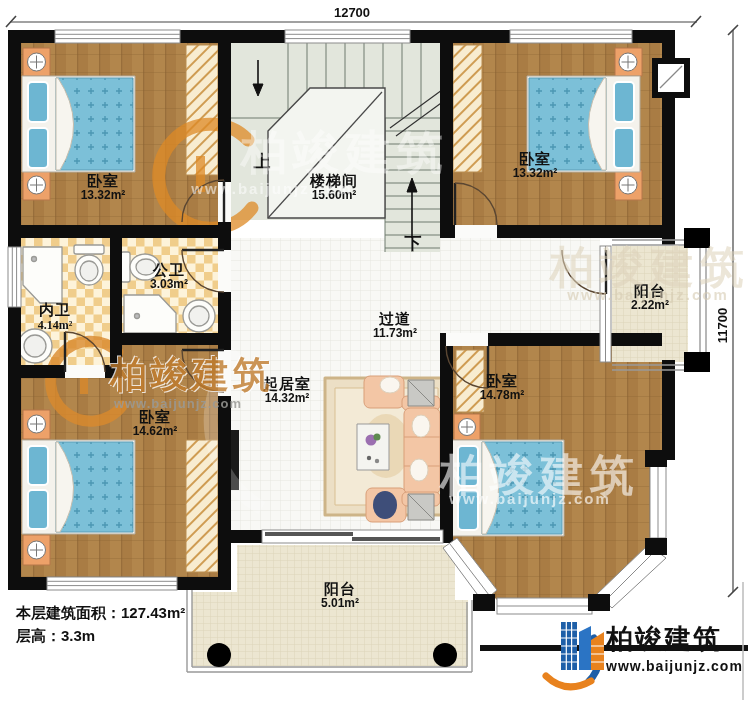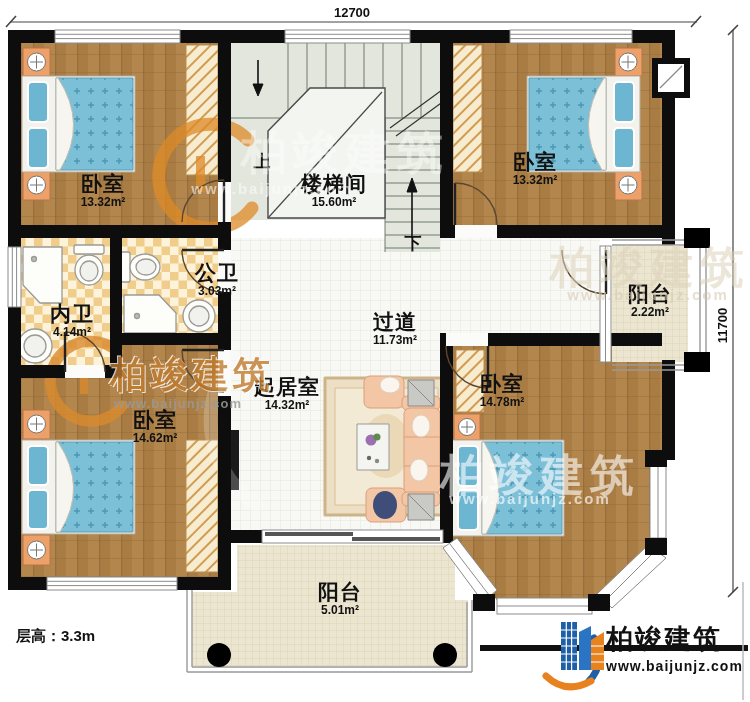--- a/index.html
+++ b/index.html
@@ -1,21 +1,21 @@
 <!DOCTYPE html>
 <html><head>
 <meta charset="utf-8">
 <style>
   html,body{margin:0;padding:0;background:#fff;}
   #canvas{position:relative;width:750px;height:702px;background:#ffffff;overflow:hidden;
           font-family:"Liberation Sans","DejaVu Sans",sans-serif;}
   #plan-svg{position:absolute;left:0;top:0;}
   .lbl{position:absolute;color:#111;font-weight:bold;white-space:nowrap;}
   .room-label{transform:translateX(-50%);text-align:center;line-height:1.15;}
-  .room-label .rn{font-size:21px;letter-spacing:1px;}
+  .room-label .rn{font-size:15px;letter-spacing:1px;}
   .room-label .ra{font-size:12px;}
   .dir-label{font-size:17px;transform:translateX(-50%);}
   .dim-label{font-size:13px;transform:translateX(-50%);}
   .dim-label.vert{transform:translateX(-50%) rotate(-90deg);}
   .info-line{font-size:15px;}
   .title-name{font-size:35px;letter-spacing:3px;}
   .title-scale{font-size:28px;font-weight:bold;}
   .brand-name{font-size:27px;letter-spacing:2px;}
   .brand-url{font-size:14px;letter-spacing:1px;}
   .wm{position:absolute;font-weight:bold;transform:translateX(-50%);white-space:nowrap;}
@@ -341,25 +341,25 @@
   <div class="lbl room-label" style="left:535px;top:150px;">
     <div class="rn">卧室</div>
     <div class="ra">13.32m²</div>
   </div>
   <div class="lbl room-label" style="left:334px;top:172px;">
     <div class="rn">楼梯间</div>
     <div class="ra">15.60m²</div>
   </div>
   <div class="lbl dir-label" style="left:262px;top:150px;">上</div>
   <div class="lbl dir-label" style="left:413px;top:232px;">下</div>
-  <div class="lbl room-label" style="left:72px;top:302px;">
+  <div class="lbl room-label" style="left:55px;top:302px;font-family:Liberation Serif, serif;">
     <div class="rn">内卫</div>
     <div class="ra">4.14m²</div>
   </div>
-  <div class="lbl room-label" style="left:169px;top:261px;margin-left:48px;">
+  <div class="lbl room-label" style="left:169px;top:261px;">
     <div class="rn">公卫</div>
     <div class="ra">3.03m²</div>
   </div>
   <div class="lbl room-label" style="left:395px;top:310px;">
     <div class="rn">过道</div>
     <div class="ra">11.73m²</div>
   </div>
   <div class="lbl room-label" style="left:287px;top:375px;">
     <div class="rn">起居室</div>
     <div class="ra">14.32m²</div>
@@ -374,20 +374,21 @@
   </div>
   <div class="lbl room-label" style="left:650px;top:282px;">
     <div class="rn">阳台</div>
     <div class="ra">2.22m²</div>
   </div>
   <div class="lbl room-label" style="left:340px;top:580px;">
     <div class="rn">阳台</div>
     <div class="ra">5.01m²</div>
   </div>
 
+  <div class="lbl info-line" style="left:16px;top:604px;">本层建筑面积：127.43m²</div>
   <div class="lbl info-line" style="left:16px;top:627px;text-align:right;">层高：3.3m</div>
 
   <div class="lbl brand-name" style="left:606px;top:621px;">柏竣建筑</div>
   <div class="lbl brand-url" style="left:606px;top:658px;">www.baijunjz.com</div>
 
   <div class="wm wm1n" style="left:345px;top:122px;">柏竣建筑</div>
   <div class="wm wm1u" style="left:272px;top:180px;">www.baijunjz.com</div>
   <div class="wm wm2n" style="left:192px;top:350px;">柏竣建筑</div>
   <div class="wm wm2u" style="left:178px;top:396px;">www.baijunjz.com</div>
   <div class="wm wm3n" style="left:650px;top:238px;">柏竣建筑</div>

